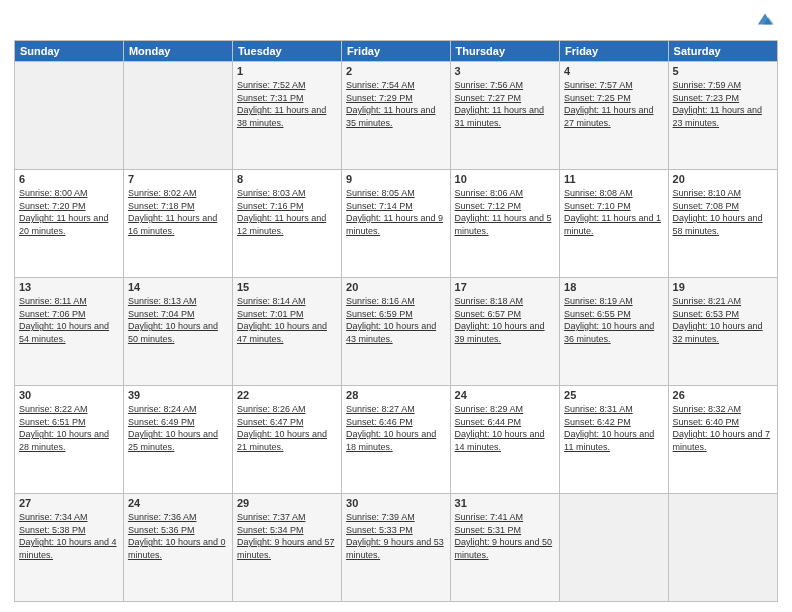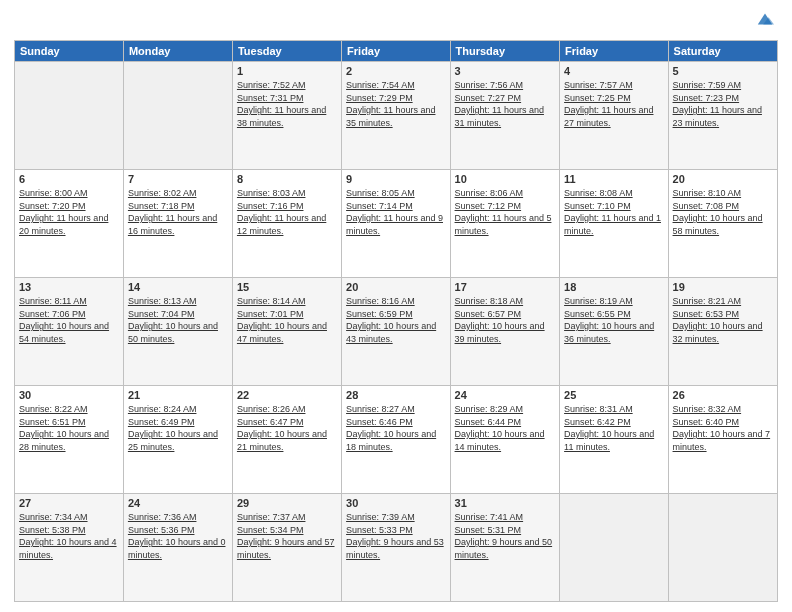--- a/index.html
+++ b/index.html
@@ -207,21 +207,21 @@
             <span class="day-num">19</span>
             <div class="day-info">Sunrise: 8:21 AM<br>Sunset: 6:53 PM<br>Daylight: 10 hours and 32 minutes.</div>
           </td>
         </tr>
         <tr>
           <td>
             <span class="day-num">30</span>
             <div class="day-info">Sunrise: 8:22 AM<br>Sunset: 6:51 PM<br>Daylight: 10 hours and 28 minutes.</div>
           </td>
           <td>
-            <span class="day-num">21</span>
+            <span class="day-num">39</span>
             <div class="day-info">Sunrise: 8:24 AM<br>Sunset: 6:49 PM<br>Daylight: 10 hours and 25 minutes.</div>
           </td>
           <td>
             <span class="day-num">22</span>
             <div class="day-info">Sunrise: 8:26 AM<br>Sunset: 6:47 PM<br>Daylight: 10 hours and 21 minutes.</div>
           </td>
           <td>
             <span class="day-num">28</span>
             <div class="day-info">Sunrise: 8:27 AM<br>Sunset: 6:46 PM<br>Daylight: 10 hours and 18 minutes.</div>
           </td>

